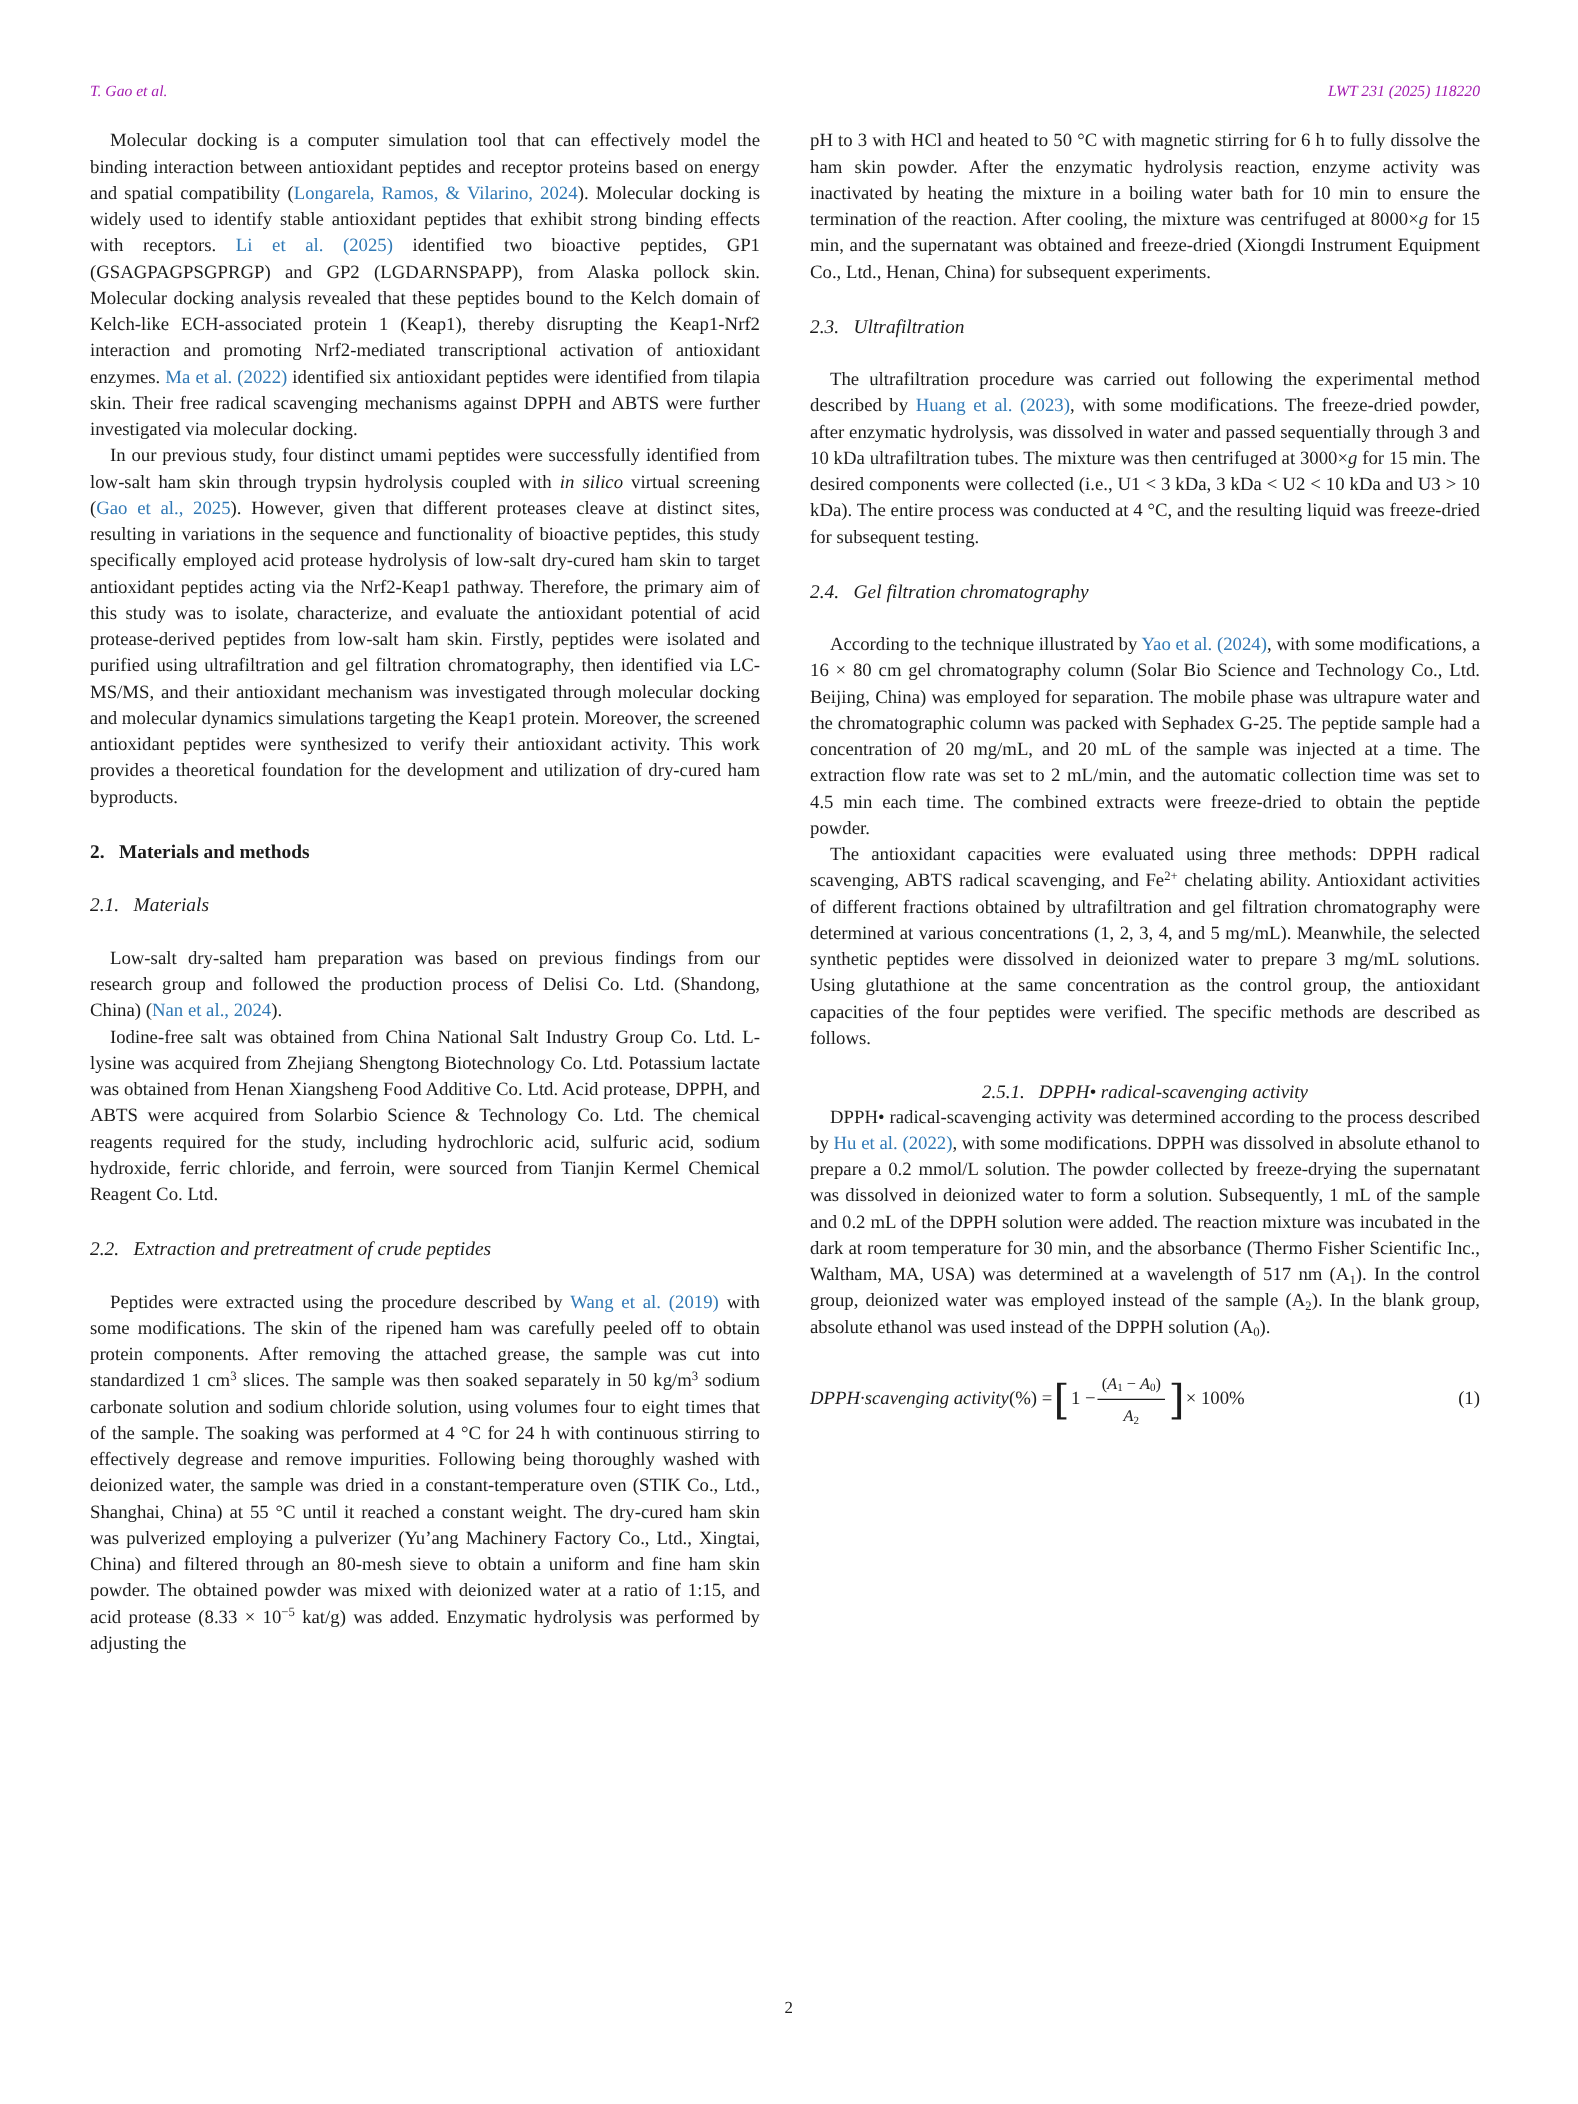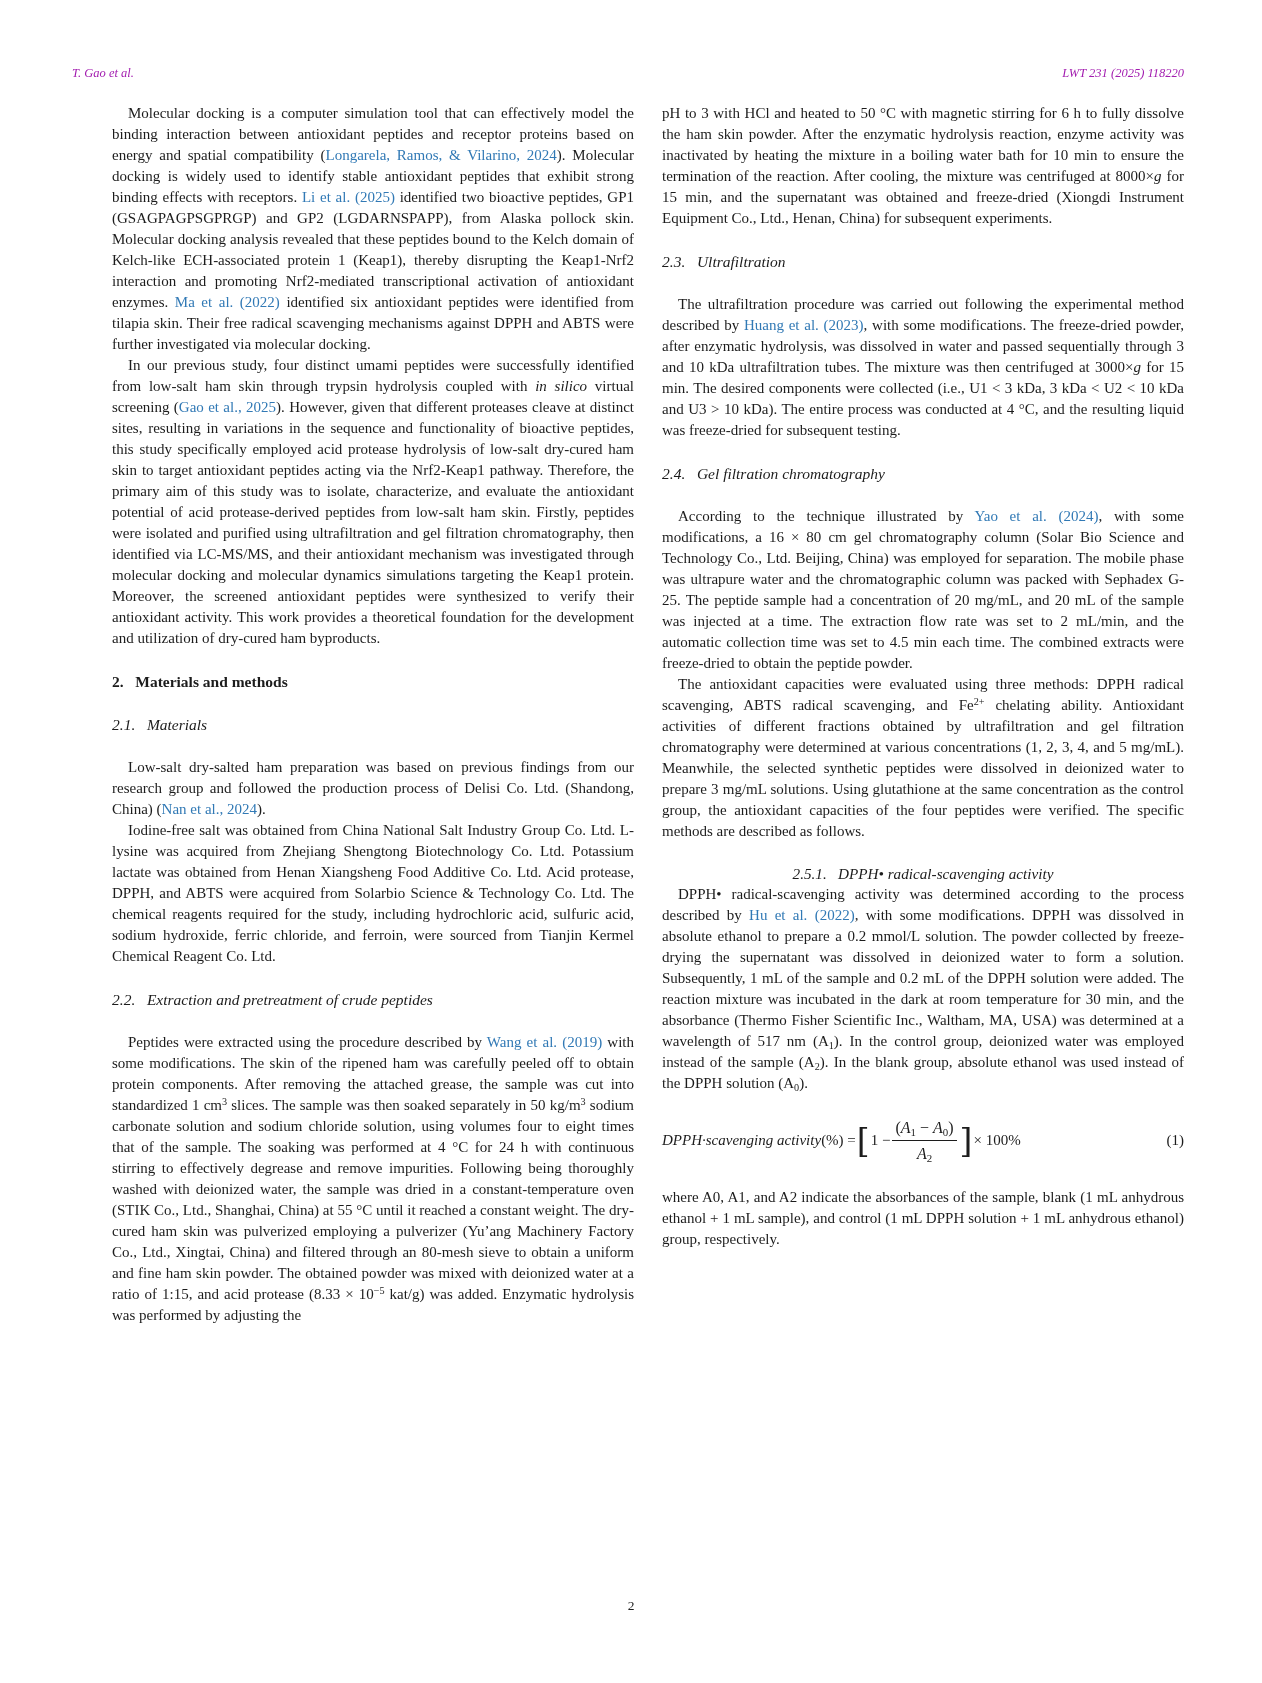--- a/index.html
+++ b/index.html
@@ -13,22 +13,22 @@
   }
   .running-head {
     position: absolute;
     top: 66px; left: 72px; right: 78px;
     display: flex; justify-content: space-between;
     font-size: 12.5px; font-style: italic; color: #a21caf;
   }
   .columns {
     position: absolute;
     top: 103px; left: 72px; right: 78px;
-    display: flex; gap: 28px;
-    font-size: 15px; line-height: 21px; margin-left: 40px;
+    display: flex; gap: 40px;
+    font-size: 15px; line-height: 21px;
   }
   .col { flex: 1 1 0; min-width: 0; }
   .para {
     margin: 0;
     text-align: justify;
     hyphens: none;
   }
   .indent { text-indent: 16px; }
   .heading-bold {
     font-weight: bold;
@@ -60,21 +60,21 @@
   .eq-plain { font-style: normal; }
   .bracket {
     font-family: "DejaVu Serif", serif;
     font-size: 33px; line-height: 0.9;
     font-weight: 400;
     padding: 0 1px;
   }
   .frac {
     display: inline-flex; flex-direction: column;
     text-align: center; margin: 0 2px;
-    font-size: 16px;
+    font-size: 13px;
   }
   .frac-num { padding: 0 3px 2px; }
   .frac-den { border-top: 1.2px solid #1c1c1c; padding: 2px 3px 0; }
   .eq-number { margin-left: auto; }
   .page-number {
     position: absolute;
     top: 1598px; left: 0; right: 0;
     text-align: center;
     font-size: 13.5px;
   }
@@ -128,17 +128,16 @@
       <span class="eq-plain">1 − </span>
       <span class="frac">
         <span class="frac-num"><span class="seg-n">(</span><span class="seg-i">A</span><span class="seg-sub">1</span><span class="seg-n"> − </span><span class="seg-i">A</span><span class="seg-sub">0</span><span class="seg-n">)</span></span>
         <span class="frac-den"><span class="seg-i">A</span><span class="seg-sub">2</span></span>
       </span>
       <span class="bracket">]</span>
       <span class="eq-plain"> × 100%</span>
       <span class="eq-number">(1)</span>
     </div>
 
-    <p class="para"><span class="seg-n">where A0, A1, and A2 indicate the absorbances of the sample, blank (1 mL anhydrous ethanol + 1 mL sample), and control (1 mL DPPH solution + 1 mL anhydrous ethanol) group, respectively.</span></p>
   </div>
 </div>
 
 <div class="page-number">2</div>
 
 </body></html>

